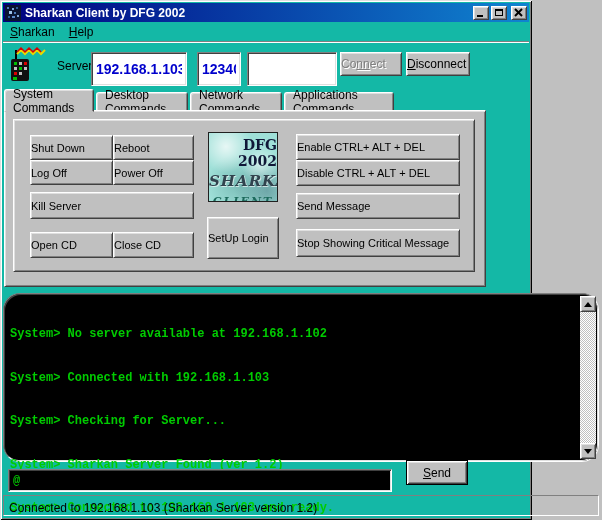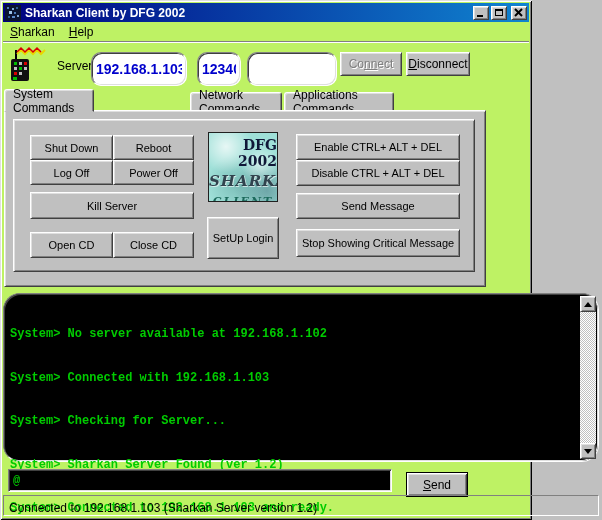--- a/index.html
+++ b/index.html
@@ -1,28 +1,28 @@
 <!DOCTYPE html>
 <html><head>
 <meta charset="utf-8">
 <style>
   * { box-sizing: border-box; margin: 0; padding: 0; }
   html,body { width:602px; height:520px; overflow:hidden; background:#c0c0c0;
               font-family:"Liberation Sans", sans-serif; }
-  .window { position:absolute; left:0; top:0; width:532px; height:520px; background:#bef264;
+  .window { position:absolute; left:0; top:0; width:532px; height:520px; background:#14b8a6;
             box-shadow: inset 1px 1px 0 #dfdfdf, inset -1px -1px 0 #000,
                         inset 2px 2px 0 #fff, inset -2px -2px 0 #808080; }
   .u { text-decoration: underline; }
 
   
   .raised { border:1px solid; border-color:#fff #404040 #404040 #fff;
             box-shadow: inset 1px 1px 0 #dfdfdf, inset -1px -1px 0 #808080; background:#c0c0c0; }
   .btn { border:1px solid; border-color:#fff #404040 #404040 #fff;
          box-shadow: inset 1px 1px 0 #dfdfdf, inset -1px -1px 0 #808080; background:#c0c0c0;
-         font-size:11px; color:#000; display:flex; align-items:center; justify-content:center;
+         font-size:11px; color:#000; display:flex; align-items:center; 
          position:absolute; cursor:default; }
   .sunken { border:1px solid; border-color:#808080 #fff #fff #808080;
             box-shadow: inset 1px 1px 0 #404040, inset -1px -1px 0 #dfdfdf; }
 
   
   .titlebar { position:absolute; left:3px; top:3px; right:3px; height:19px;
               background: linear-gradient(90deg,#000080,#1084d0);
               display:flex; align-items:center; padding:0 2px; }
   .title-text { color:#fff; font-weight:bold; font-size:12px; margin-left:4px; flex:1;
                 white-space:nowrap; letter-spacing:0; }
@@ -38,21 +38,21 @@
   .menubar { position:absolute; left:3px; top:22px; right:3px; height:19px;
              display:flex; align-items:center; font-size:12px; }
   .menu-item { padding:2px 7px; }
 
   
   .toolbar { position:absolute; left:3px; top:41px; right:3px; height:47px;
              border-top:1px solid #808080; box-shadow: inset 0 1px 0 #fff; }
   .tb-label { position:absolute; left:54px; top:17px; font-size:12px; }
   .tb-input { position:absolute; top:10px; height:23px; background:#fff;
               font-weight:bold; font-size:14px; color:#0000cc; padding:16px 4px;
-              font-family:"Liberation Sans", sans-serif;border-radius:10px; }
+              font-family:"Liberation Sans", sans-serif; }
   .tb-btn { top:10px; height:24px; font-size:12px; }
   .btn-disabled { color:#808080; text-shadow:1px 1px 0 #fff; }
 
   
   .tab { position:absolute; top:92px; height:19px; background:#c0c0c0;
          border:1px solid; border-color:#fff #404040 #c0c0c0 #fff;
          box-shadow: inset 1px 1px 0 #dfdfdf, inset -1px 0 0 #808080;
          border-radius:3px 3px 0 0; font-size:12px; display:flex; align-items:center;
          justify-content:center; padding:0 8px; }
   .tab-active { top:89px; height:23px; z-index:3; box-shadow: inset 1px 1px 0 #dfdfdf, inset -1px 0 0 #808080; }
@@ -99,21 +99,21 @@
             display:flex; align-items:center; justify-content:center; }
   .arr-up { width:0; height:0; border-left:4px solid transparent; border-right:4px solid transparent;
             border-bottom:5px solid #000; }
   .arr-dn { width:0; height:0; border-left:4px solid transparent; border-right:4px solid transparent;
             border-top:5px solid #000; }
 
   
   .cmd-input { position:absolute; left:8px; top:469px; width:384px; height:23px;
                background:#000; color:#00cc00; font-family:"Liberation Mono", monospace;
                font-weight:bold; font-size:12px; padding:0 4px; }
-  .send-btn { position:absolute; left:406px; top:472px; width:62px; height:25px;
+  .send-btn { position:absolute; left:406px; top:460px; width:62px; height:25px;
               border:1px solid #000; background:#c0c0c0;
               box-shadow: inset 1px 1px 0 #fff, inset -1px -1px 0 #404040,
                           inset 2px 2px 0 #dfdfdf, inset -2px -2px 0 #808080;
               font-size:12px; display:flex; align-items:center; justify-content:center; }
 
   
   .statusbar { position:absolute; left:3px; top:495px; width:596px; height:21px;
                border:1px solid; border-color:#808080 #fff #fff #808080;
                font-size:12px; display:flex; align-items:flex-end; padding:0 5px;
                white-space:nowrap; overflow:hidden; }
@@ -181,20 +181,23 @@
         <span><span>Co</span><span class="u">nn</span><span>ect</span></span>
       </div>
     <div class="btn tb-btn" style="left:403px;width:64px">
         <span><span></span><span class="u">D</span><span>isconnect</span></span>
       </div>
   </div>
 
   <div class="tab tab-active" style="left:4px;width:90px">
       <span>System Commands</span>
     </div>
+  <div class="tab" style="left:96px;width:92px">
+      <span>Desktop Commands</span>
+    </div>
   <div class="tab" style="left:190px;width:92px">
       <span>Network Commands</span>
     </div>
   <div class="tab" style="left:284px;width:110px">
       <span>Applications Commands</span>
     </div>
 
   <div class="tabpage"></div>
   <div class="innerpanel raised"></div>
 

